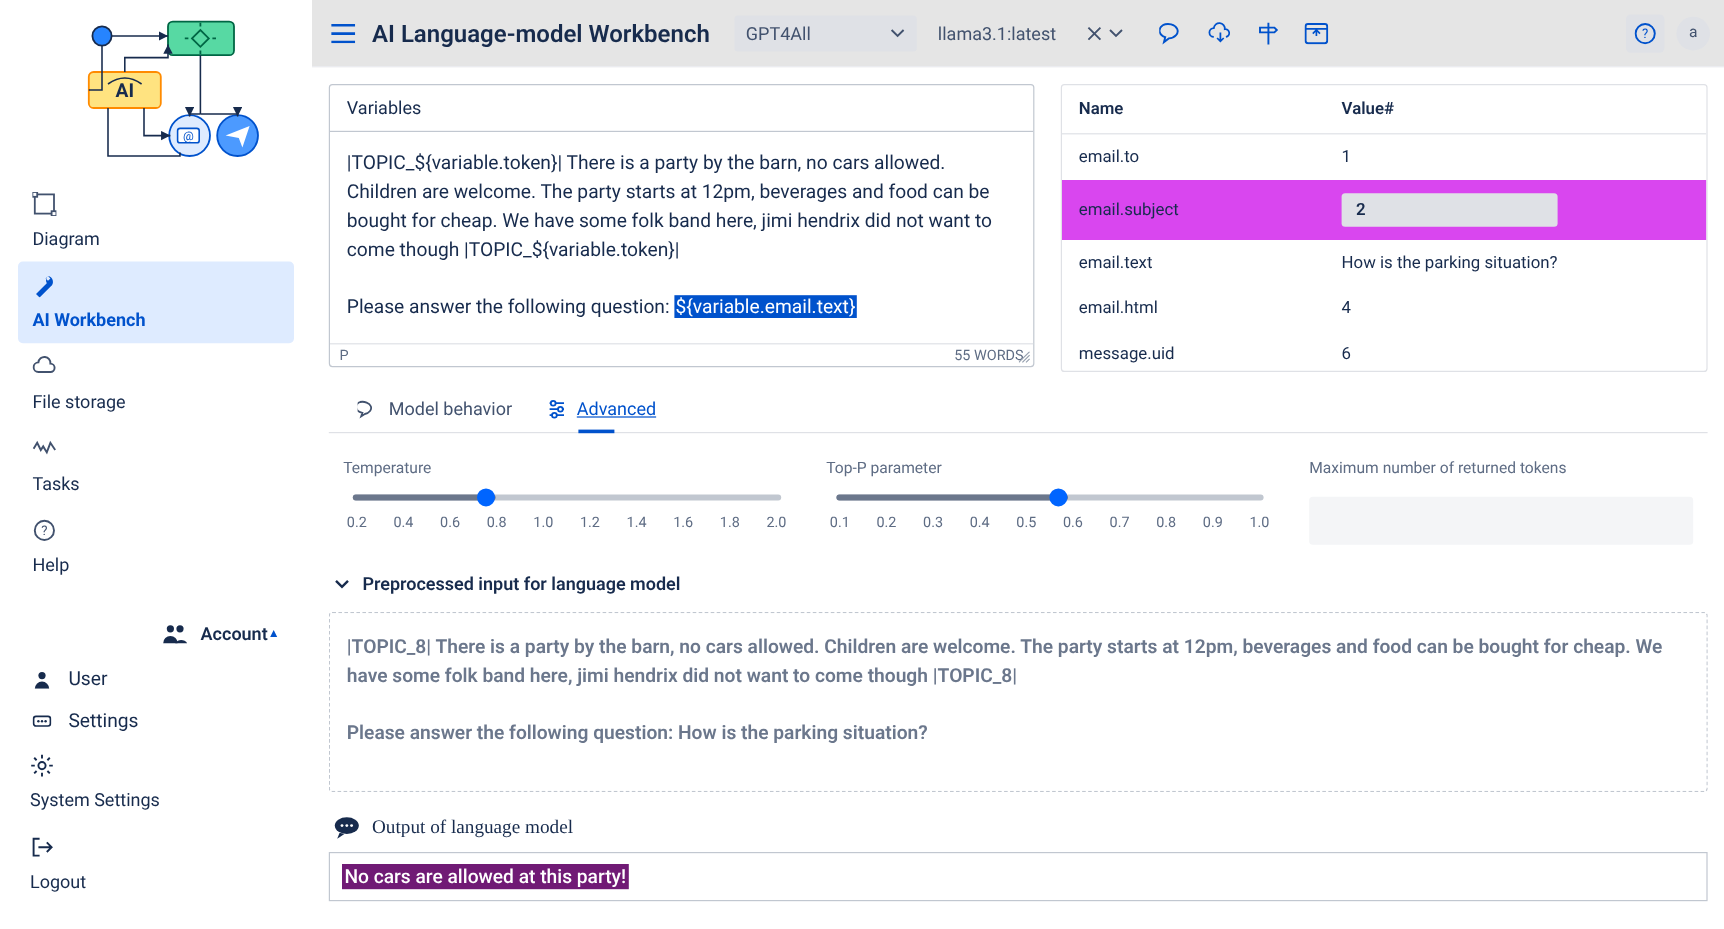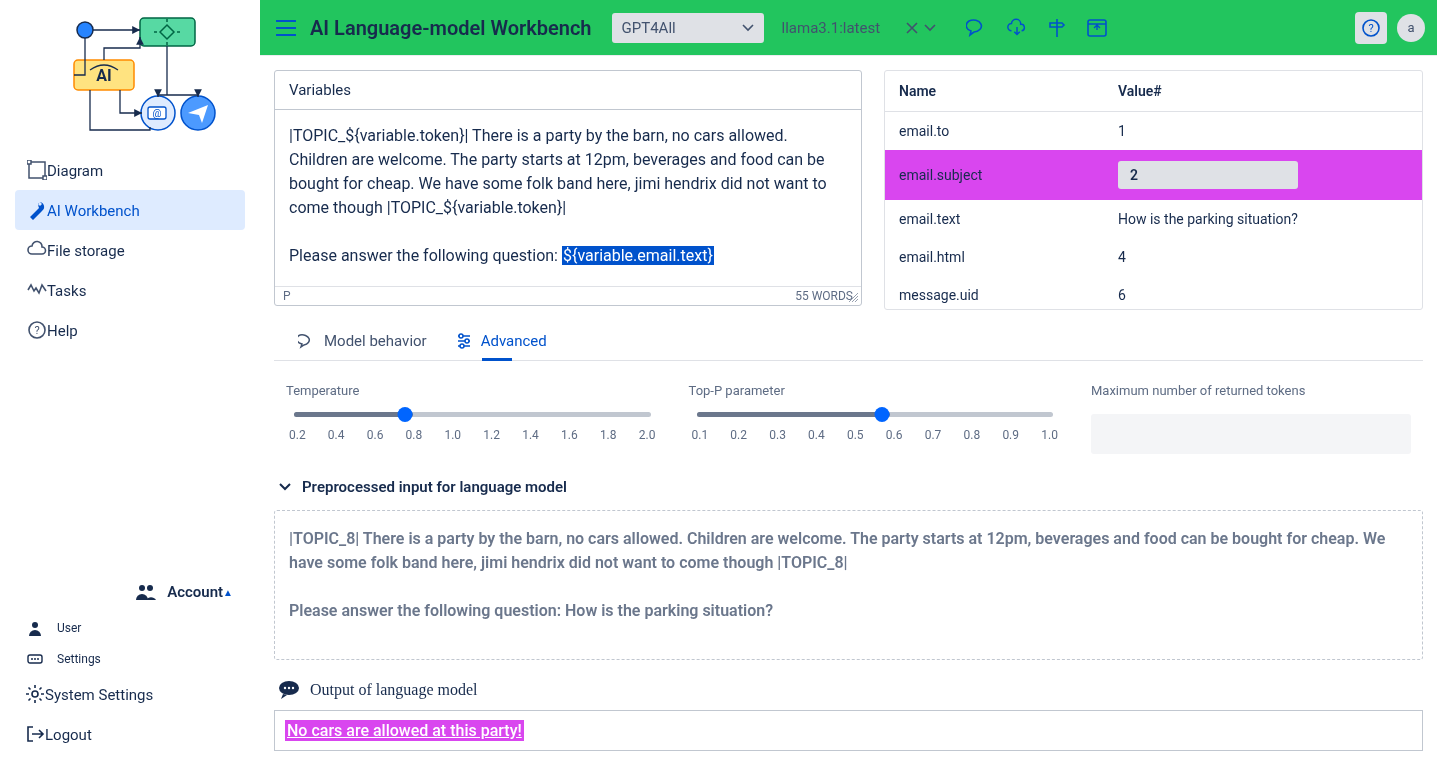--- a/index.html
+++ b/index.html
@@ -4,31 +4,31 @@
 <style>
 * { box-sizing: border-box; margin: 0; padding: 0; }
 body { font-family: -apple-system, BlinkMacSystemFont, "Segoe UI", Roboto, Arial, sans-serif; font-size: 14px; color: #172b4d; background: #fff; }
 .app { display: flex; height: 100vh; }
 
 
 .sidebar { width: 260px; background: #fff; padding: 10px 0; display: flex; flex-direction: column; }
 .logo-area { height: 130px; position: relative; padding: 5px 20px; }
 .logo-svg { width: 200px; height: 125px; }
 .nav { padding: 10px 15px; }
-.nav-item { display: flex; align-items: flex-end; padding: 10px 12px; border-radius: 4px; cursor: pointer; color: #172b4d; font-size: 15px; }
-.nav-item.active { background: #deebff; color: #0052cc; font-weight: 400; }
+.nav-item { display: flex; align-items: flex-start; gap: 10px; padding: 10px 12px; border-radius: 4px; cursor: pointer; color: #172b4d; font-size: 15px; flex-direction: column; }
+.nav-item.active { background: #deebff; color: #0052cc; font-weight: 700; }
 .nav-item .icon { width: 20px; height: 20px; display: inline-flex; align-items: center; justify-content: center; }
 .nav-spacer { flex: 1; }
 .account-header { display: flex; align-items: center; justify-content: flex-end; padding: 10px 12px; font-weight: 600; font-size: 15px; cursor: pointer; }
-.account-sub { padding-left: 42px; font-size: 12px; display: flex; align-items: center; gap: 12px; padding-top: 8px; padding-bottom: 8px; cursor: pointer; }
+.account-sub { padding-left: 42px; font-size: 16px; display: flex; align-items: center; gap: 12px; padding-top: 8px; padding-bottom: 8px; cursor: pointer; }
 .account-sub .sicon { margin-left: -30px; width: 18px; display: inline-flex; }
 
 
 .main { flex: 1; display: flex; flex-direction: column; overflow: hidden; }
-.topbar { height: 56px; background: #22c55e; display: flex; align-items: center; padding: 0 12px; gap: 10px; border-bottom: 1px solid #ebecf0; }
+.topbar { height: 56px; background: #e5e5e5; display: flex; align-items: center; padding: 0 12px; gap: 10px; border-bottom: 1px solid #ebecf0; }
 .hamburger { color: #0052cc; cursor: pointer; font-size: 20px; padding: 4px; }
 .title { font-size: 20px; font-weight: 600; color: #172b4d; margin-right: 10px; }
 .selector { background: #dfe1e6; border-radius: 3px; padding: 6px 10px; display: flex; align-items: center; gap: 6px; color: #42526e; font-size: 15px; cursor: pointer; }
 .selector-wide { width: 152px; justify-content: space-between; text-align: center; }
 .model-sel { display: flex; align-items: center; gap: 6px; padding: 6px 8px; color: #42526e; font-size: 15px; }
 .topbar-icons { display: flex; gap: 18px; margin-left: 12px; align-items: center; }
 .topbar-icon { color: #0052cc; cursor: pointer; width: 22px; height: 22px; display: inline-flex; align-items: center; justify-content: center; }
 .topbar-right { margin-left: auto; display: flex; gap: 10px; align-items: center; }
 .help-btn { background: #dfe1e6; width: 32px; height: 32px; border-radius: 4px; display: flex; align-items: center; justify-content: center; color: #0052cc; cursor: pointer; }
 .avatar { background: #dfe1e6; width: 28px; height: 28px; border-radius: 50%; display: flex; align-items: center; justify-content: center; color: #42526e; font-size: 13px; }
@@ -52,41 +52,41 @@
 .vars-head .c2 { width: 290px; }
 .vars-row { display: flex; padding: 11px 14px; align-items: center; cursor: pointer; gap: 48px; }
 .vars-row .c1 { flex: 1; }
 .vars-row .c2 { width: 290px; }
 .vars-row.selected { background: #d946ef; }
 .vars-row.selected .c2 span { background: #dfe1e6; padding: 6px 12px; border-radius: 3px; display: inline-block; min-width: 180px; font-weight: 600; }
 
 
 .tabs { display: flex; gap: 28px; padding: 10px 24px 0 24px; border-bottom: 1px solid #dfe1e6; margin-top: 4px; }
 .tab { display: flex; align-items: center; gap: 8px; padding: 8px 0 10px 0; cursor: pointer; font-size: 15px; color: #42526e; position: relative; }
-.tab.active { color: #0052cc; }
+.tab.active { color: #0052cc; text-decoration: underline; }
 .tab.active::after { content: ''; position: absolute; bottom: -1px; left: 30%; width: 30px; height: 3px; background: #0052cc; }
 
 
 .params-row { display: flex; gap: 30px; padding: 22px 12px 10px 12px; }
 .param { flex: 1; }
 .param-label { font-size: 13px; color: #5e6c84; margin-bottom: 12px; }
 .slider-wrap { position: relative; height: 8px; }
 .slider-track { position: absolute; left: 8px; right: 8px; top: 2px; height: 5px; background: #c1c7d0; border-radius: 3px; }
 .slider-fill { position: absolute; left: 8px; top: 2px; height: 5px; background: #6b778c; border-radius: 3px; }
 .slider-thumb { position: absolute; width: 15px; height: 15px; background: #0065ff; border-radius: 50%; top: -3px; transform: translateX(-50%); cursor: pointer; }
 .slider-ticks { display: flex; justify-content: space-between; padding: 10px 3px 0 3px; font-size: 12px; color: #5e6c84; }
 .max-tokens { width: 320px; }
 .max-tokens-input { width: 100%; height: 40px; background: #f4f5f7; border: none; border-radius: 3px; margin-top: 4px; padding: 0 10px; }
 
 
 .section-hdr { display: flex; align-items: center; gap: 10px; padding: 14px 4px; font-weight: 600; font-size: 15px; cursor: pointer; }
 .pre-box { border: 1px dashed #c1c7d0; border-radius: 3px; padding: 16px 14px; min-height: 150px; font-size: 16px; line-height: 1.5; color: #6b778c; font-weight: 600; }
 .output-hdr { display: flex; align-items: center; gap: 10px; padding: 20px 4px 10px 4px; font-weight: 500; font-size: 16px; font-family: Liberation Serif, serif; }
 .output-box { border: 1px solid #c1c7d0; padding: 10px; min-height: 36px; }
-.output-box .sel { background: #d946ef; color: #fff; font-size: 16px; font-weight: 500; padding: 1px 2px; text-decoration: underline; }
+.output-box .sel { background: #701a75; color: #fff; font-size: 16px; font-weight: 500; padding: 1px 2px; }
 
 svg { display: block; }
 </style>
 </head>
 <body>
 
 <div class="app">
 
   <div class="sidebar">
     <div class="logo-area">

